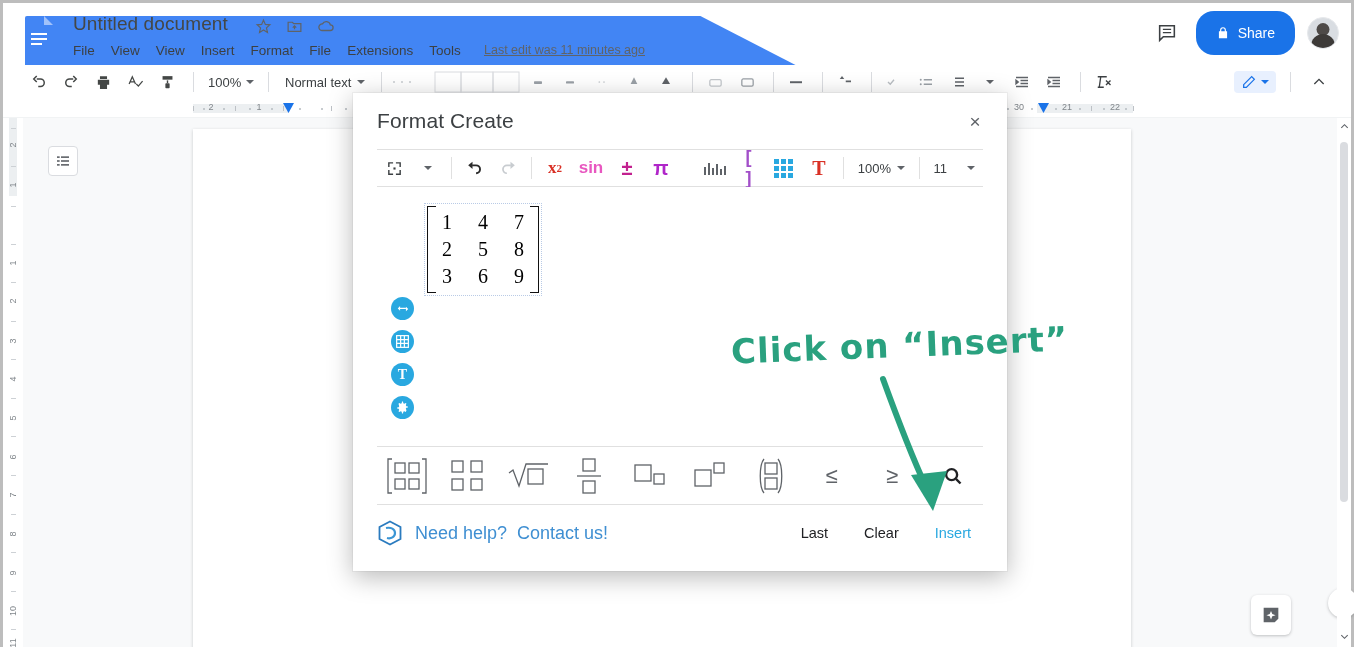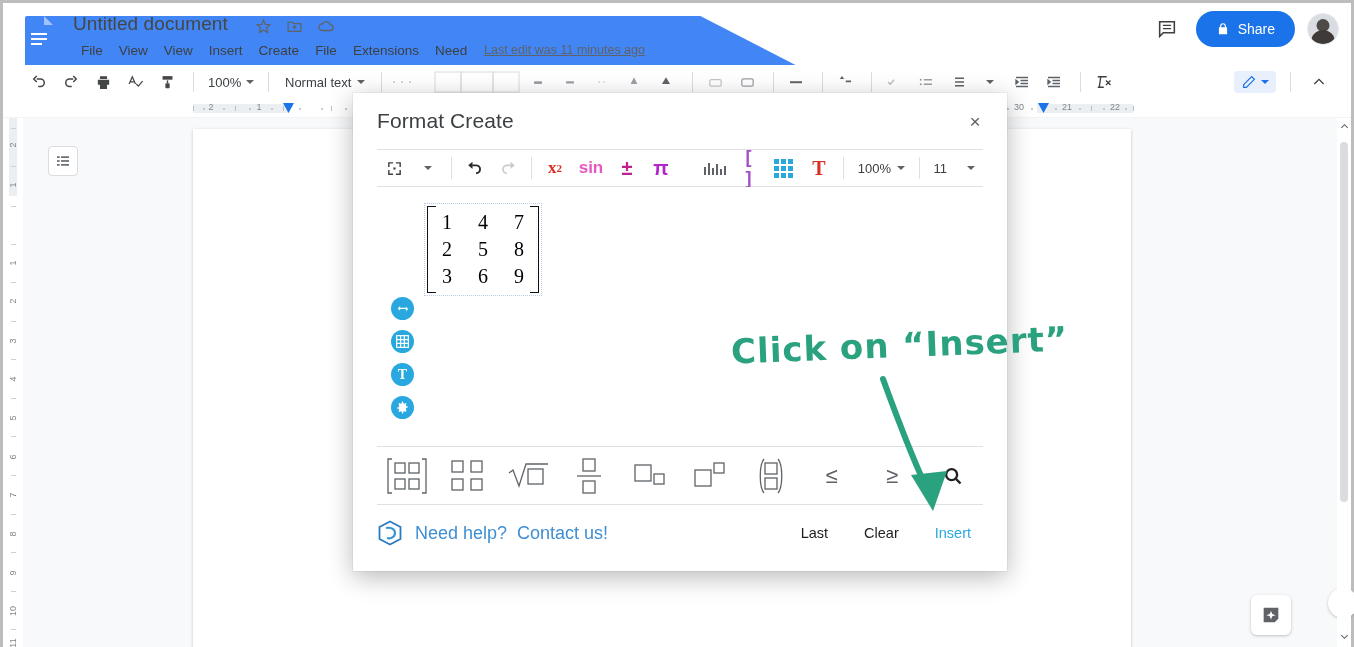--- a/index.html
+++ b/index.html
@@ -21,29 +21,29 @@
                      clip-path: polygon(0 0, 72% 0, 100% 26%, 100% 100%, 0 100%); }
   .docs-logo .fold { position:absolute; right:0; top:0; width:9px; height:9px; background:#a1c2fa;
                      clip-path: polygon(0 0, 100% 100%, 0 100%); }
   .docs-logo .ln { position:absolute; left:6px; width:16px; height:2.4px; background:#fff; }
   .docs-logo .ln.l1{ top:17px; } .docs-logo .ln.l2{ top:22px; } .docs-logo .ln.l3{ top:27px; width:11px;}
 
   .doc-title { position:absolute; left:70px; top:10px; font-size:19px; color:#444746; letter-spacing:.1px; white-space:nowrap;}
   .title-icons { position:absolute; left:252px; top:14px; display:flex; gap:14px; align-items:center; color:#5f6368; }
   .title-icons svg { display:block; }
 
-  .menubar { position:absolute; left:70px; top:38px; display:flex; gap:0; align-items:center; }
+  .menubar { position:absolute; left:62px; top:38px; display:flex; gap:0; align-items:center; }
   .menubar .mi { font-size:13.5px; color:#3c4043; padding:2px 8px; cursor:pointer; white-space:nowrap;}
   .lastedit { position:absolute; left:481px; top:40px; font-size:12.5px; color:#5f6368;
               text-decoration:underline; white-space:nowrap; }
 
   .hdr-right { position:absolute; right:12px; top:8px; display:flex; align-items:center; gap:12px; }
   .cmt-btn { width:34px; height:34px; display:flex; align-items:center; justify-content:center; color:#3c4043; border-radius:50%;}
   .share-btn { display:flex; align-items:center; gap:8px; background:#1a73e8; color:#fff;
-               height:36px; padding:0 20px; border-radius:18px; font-size:14px; font-weight:500; cursor:pointer;}
+               height:44px; padding:0 20px; border-radius:18px; font-size:14px; font-weight:500; cursor:pointer;}
   .avatar { width:32px; height:32px; border-radius:50%; overflow:hidden;
             background:#d9dde2; position:relative; border:1px solid #e7e9ec;}
   .avatar .head { position:absolute; left:50%; top:5px; transform:translateX(-50%); width:13px; height:13px;
                   border-radius:50%; background:#4e4a48;}
   .avatar .body { position:absolute; left:50%; bottom:-2px; transform:translateX(-50%); width:24px; height:16px;
                   border-radius:12px 12px 0 0; background:#3d3a38;}
 
   
   .toolbar { position:absolute; left:0; top:62px; width:1348px; height:34px; background:#fff;
              display:flex; align-items:center; padding-left:22px; gap:0; }
@@ -172,24 +172,24 @@
           <path d="M6.5 18h11a3.8 3.8 0 0 0 .3-7.6A5.6 5.6 0 0 0 7.3 9.2 4.4 4.4 0 0 0 6.5 18z"></path>
         </svg>
       </span>
     </div>
 
     <div class="menubar">
       <div class="mi">File</div>
       <div class="mi">View</div>
       <div class="mi">View</div>
       <div class="mi">Insert</div>
-      <div class="mi">Create</div>
+      <div class="mi">Format</div>
       <div class="mi">File</div>
       <div class="mi">Extensions</div>
-      <div class="mi">Need</div>
+      <div class="mi">Tools</div>
     </div>
 
     <div class="lastedit">Last edit was 11 minutes ago</div>
 
     <div class="hdr-right">
       <div class="cmt-btn">
         <svg width="22" height="22" viewBox="0 0 24 24" fill="none" stroke="#3c4043" stroke-width="1.7">
           <path d="M4 4h16v12H8l-4 4z"></path>
             <path d="M7.5 8h9M7.5 11.5h9" stroke-width="1.4"></path>
         </svg>

